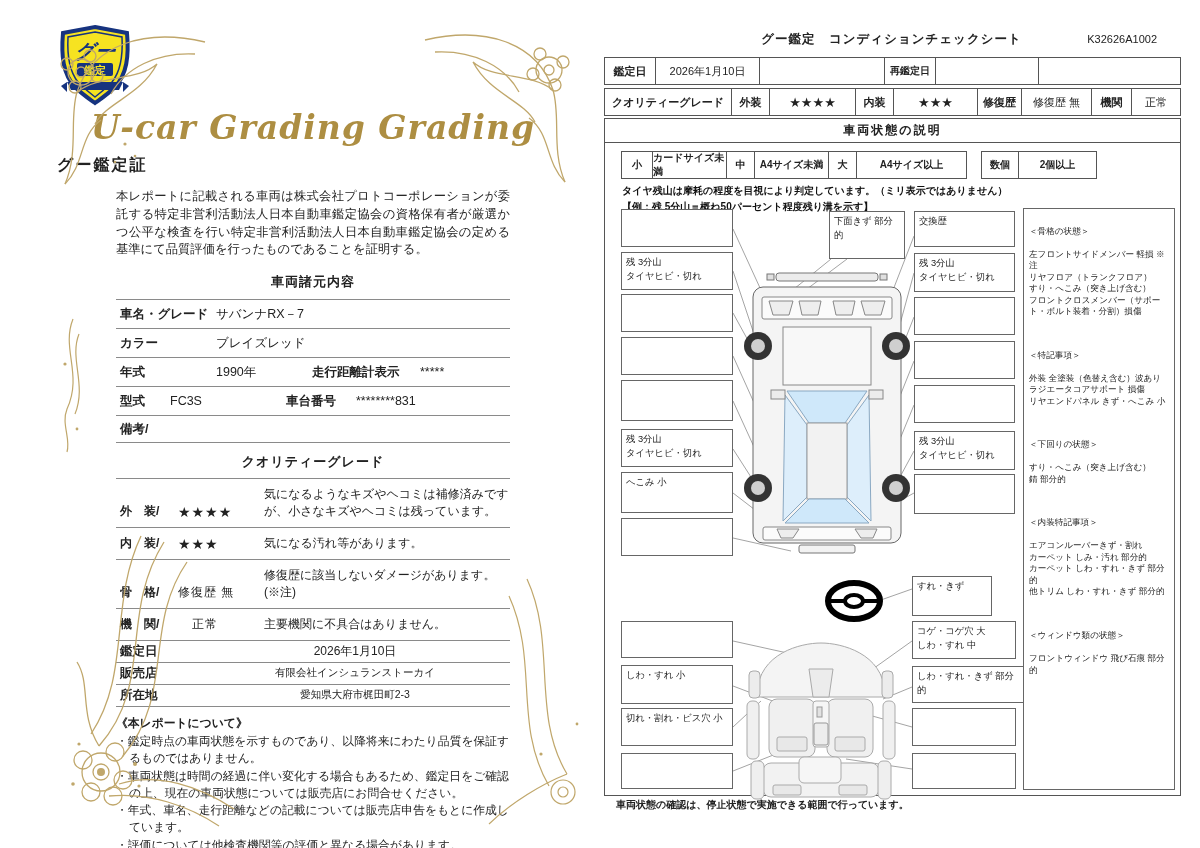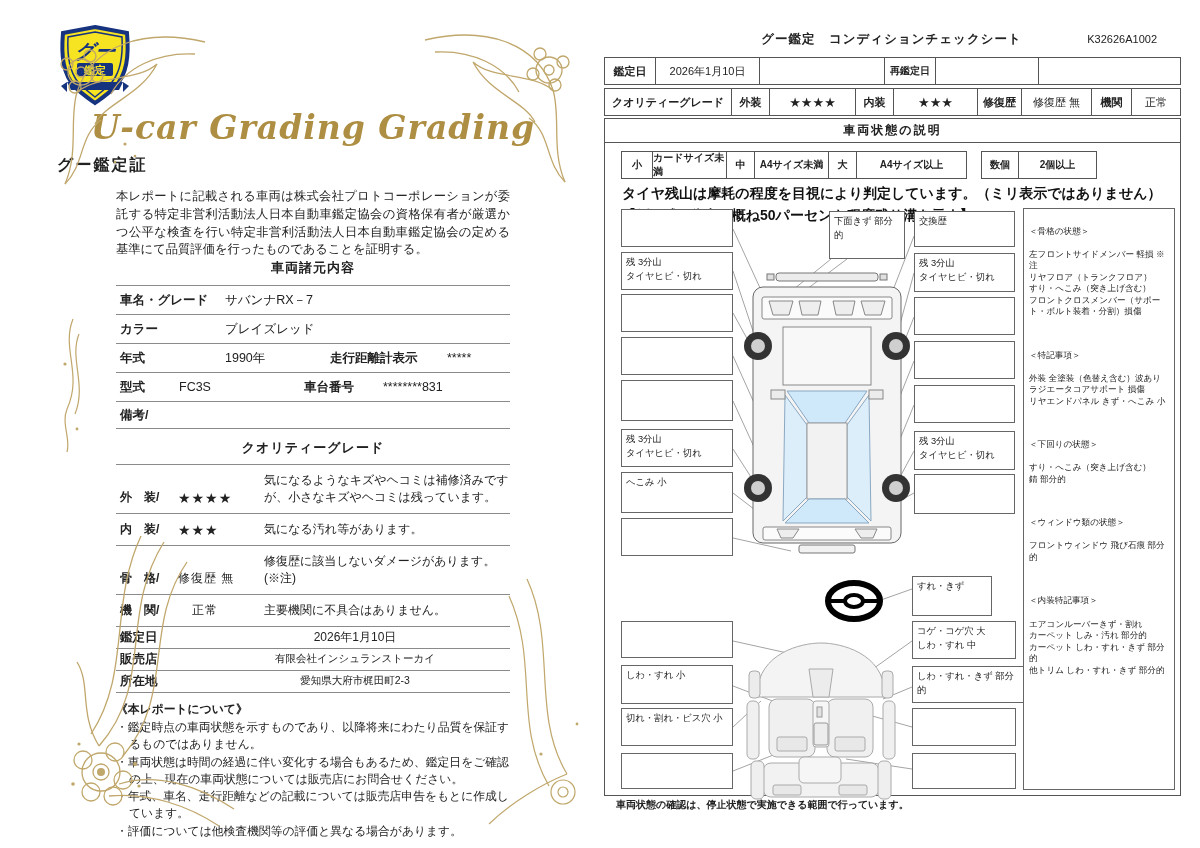--- a/index.html
+++ b/index.html
@@ -6,23 +6,23 @@
   #canvas{position:relative;width:1200px;height:848px;background:#ffffff;overflow:hidden;
           font-family:"Liberation Sans",sans-serif;color:#222;}
   
   .page-left{position:absolute;left:57px;top:14px;width:512px;}
   .lp-content{width:394px;margin:0 auto;}
   .badge-wrap{text-align:center;margin-top:10px;}
   .report-title{text-align:center;font-family:"DejaVu Serif",serif;font-style:italic;
                 font-weight:bold;font-size:33px;color:#ad8e42;margin-top:2px;letter-spacing:1px;}
   .cert-label{text-align:left;font-size:16px;font-weight:bold;margin-top:8px;letter-spacing:2px;}
   .intro{font-size:12.3px;line-height:1.45;text-align:justify;margin-top:12px;font-family:"Liberation Serif",serif;}
-  .sec-heading{text-align:center;font-size:13px;font-weight:bold;letter-spacing:1px;}
+  .sec-heading{text-align:center;font-size:13px;font-weight:bold;margin-top:14px;letter-spacing:1px;}
   .spec-table{margin-top:8px;border-top:1px solid #8a8a8a;}
-  .spec-row{display:flex;align-items:center;height:28px;border-bottom:1px solid #8a8a8a;font-size:12.5px;gap:9px;}
+  .spec-row{display:flex;align-items:center;height:28px;border-bottom:1px solid #8a8a8a;font-size:12.5px;}
   .spec-row .lbl{width:96px;font-weight:bold;padding-left:4px;}
   .spec-row .lbl.sm{width:50px;}
   .spec-row .val{flex:0 0 auto;}
   .grade-row{display:flex;border-bottom:1px solid #8a8a8a;font-size:12px;padding:7px 0;align-items:flex-end;}
   .grade-row .glbl{width:58px;font-weight:bold;padding-left:4px;flex:0 0 auto;}
   .grade-row .gval{width:86px;flex:0 0 auto;letter-spacing:1px;}
   .grade-row .gdesc{flex:1;line-height:1.4;}
   .meta-row{display:flex;align-items:center;height:21px;border-bottom:1px solid #8a8a8a;font-size:12.5px;}
   .meta-row .mlbl{width:80px;font-weight:bold;padding-left:4px;}
   .meta-row .mval{flex:1;text-align:center;font-size:12px;}
@@ -40,21 +40,21 @@
            font-size:11px;height:100%;box-sizing:border-box;}
   .rp-cell:first-child{border-left:none;}
   .rp-cell.b{font-weight:bold;}
   .bigbox{position:absolute;left:4px;top:118px;width:575px;height:676px;border:1px solid #555;background:#fff;}
   .bigbox-title{height:23px;border-bottom:1px solid #555;display:flex;align-items:center;justify-content:center;
                 font-size:12px;font-weight:bold;letter-spacing:2px;}
   .legend{position:absolute;top:32px;display:flex;border:1px solid #555;height:26px;}
   .legend .lg-cell{border-left:1px solid #555;display:flex;align-items:center;justify-content:center;
                    font-size:10px;font-weight:bold;box-sizing:border-box;}
   .legend .lg-cell:first-child{border-left:none;}
-  .tire-note{position:absolute;top:64px;left:17px;font-size:14px;line-height:1.55;font-weight:bold;color:#111;}
+  .tire-note{position:absolute;top:64px;left:17px;font-size:10px;line-height:1.55;font-weight:bold;color:#111;}
   .callout{position:absolute;border:1px solid #666;background:#fff;font-size:9.3px;line-height:1.55;
            padding:2px 4px;box-sizing:border-box;white-space:pre-line;}
   .notes-panel{position:absolute;left:418px;top:89px;width:152px;height:582px;border:1px solid #666;
                background:#fff;padding:5px 5px;box-sizing:border-box;font-size:8.6px;line-height:1.34;}
   .np-section{margin-bottom:9px;white-space:pre-line;}
   .np-heading{white-space:pre-line;}
   .rp-footer{position:absolute;top:798px;left:16px;font-size:10px;font-weight:bold;}
   svg{display:block;}
   .lines-overlay{position:absolute;left:0;top:0;pointer-events:none;}
 </style>
@@ -426,28 +426,28 @@
           <div style="white-space:pre-line">外装 全塗装（色替え含む）波あり
 ラジエータコアサポート 損傷
 リヤエンドパネル きず・へこみ 小</div>
         </div>
         <div class="np-section">
           <div class="np-heading">＜下回りの状態＞</div>
           <div style="white-space:pre-line">すり・へこみ（突き上げ含む）
 錆 部分的</div>
         </div>
         <div class="np-section">
-          <div class="np-heading">＜ウィンドウ類の状態＞</div>
-          <div style="white-space:pre-line">フロントウィンドウ 飛び石痕 部分的</div>
-        </div>
-        <div class="np-section">
           <div class="np-heading">＜内装特記事項＞</div>
           <div style="white-space:pre-line">エアコンルーバーきず・割れ
 カーペット しみ・汚れ 部分的
 カーペット しわ・すれ・きず 部分的
 他トリム しわ・すれ・きず 部分的</div>
         </div>
+        <div class="np-section">
+          <div class="np-heading">＜ウィンドウ類の状態＞</div>
+          <div style="white-space:pre-line">フロントウィンドウ 飛び石痕 部分的</div>
+        </div>
       </div>
     </div>
 
     <div class="rp-footer">車両状態の確認は、停止状態で実施できる範囲で行っています。</div>
   </div>
 </div>
 
 </body></html>

